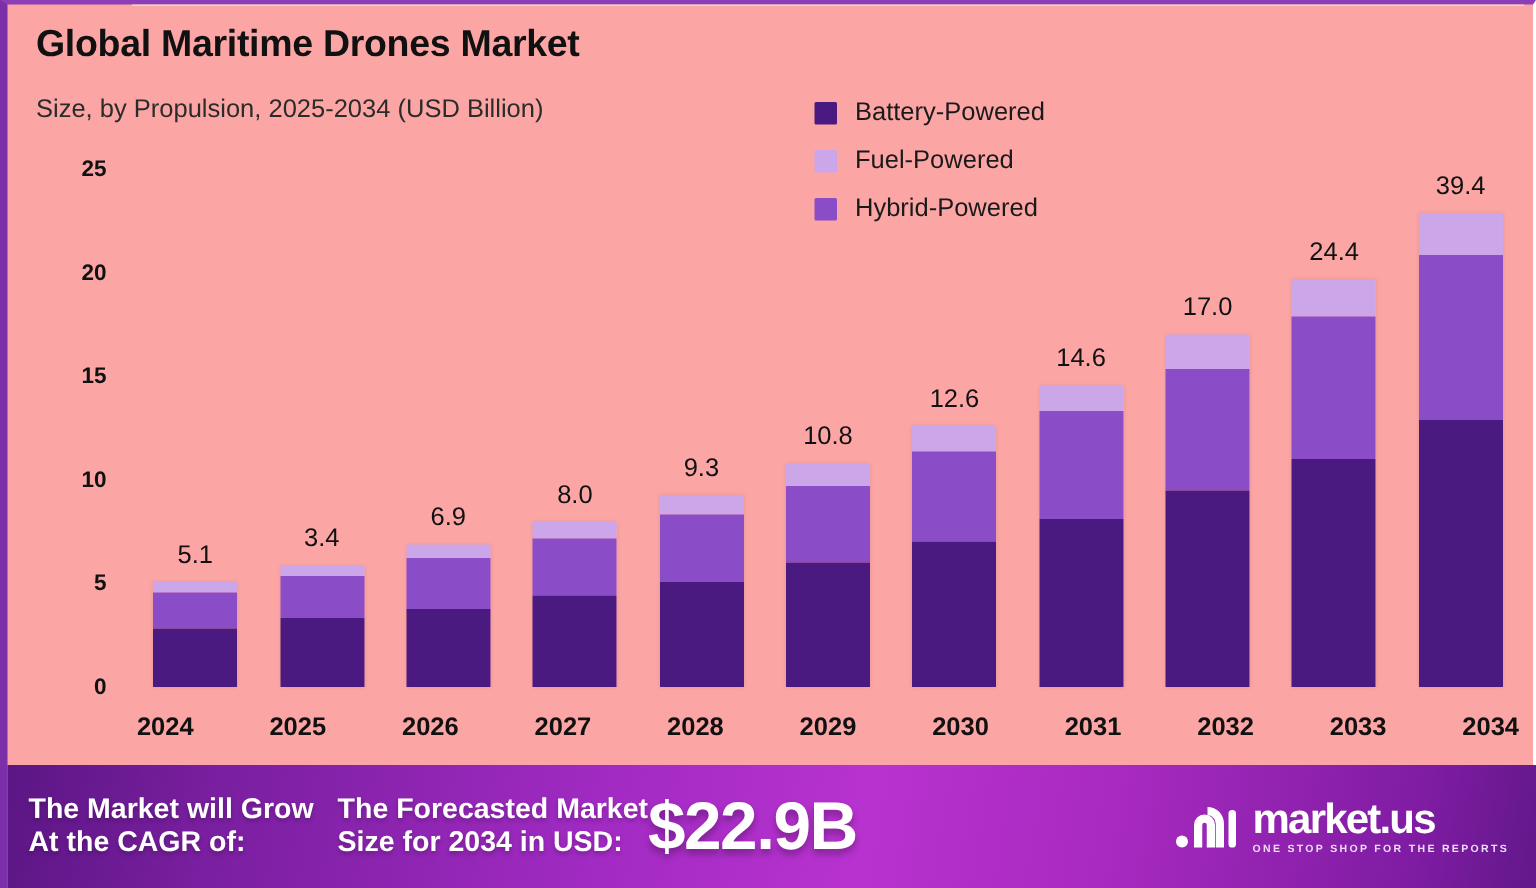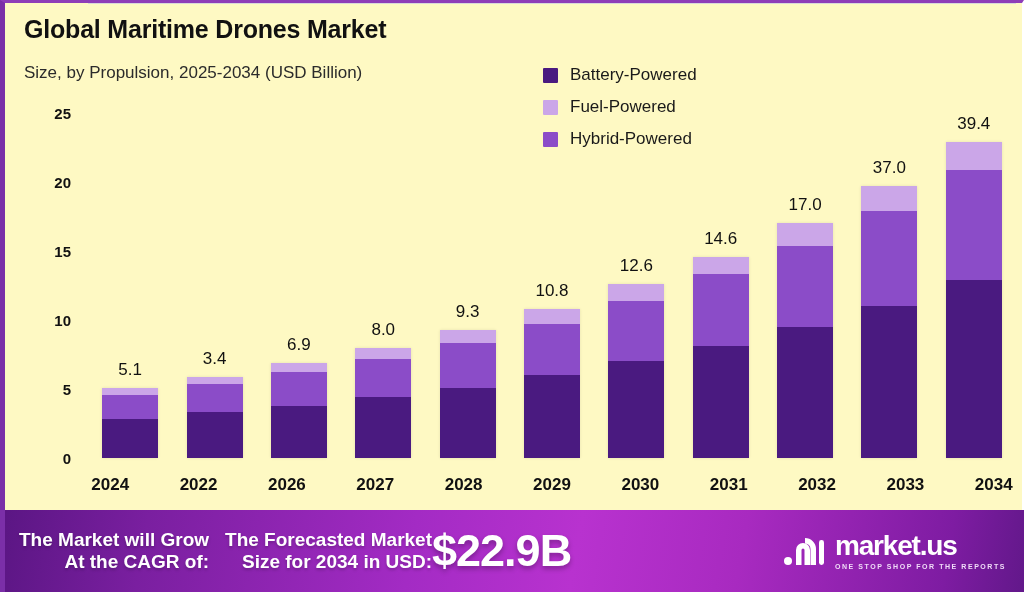--- a/index.html
+++ b/index.html
@@ -6,21 +6,21 @@
   html,body { width:1024px; height:592px; }
   body {
     font-family:"Liberation Sans", sans-serif;
     background:#ffffff;
     overflow:hidden;
   }
   #infographic {
     position:relative;
     width:1024px;
     height:592px;
-    background:#fef9c3;
+    background:#fca5a5;
     border-left:5px solid #7B2FA8;
     border-top:3px solid #8E3DB8;
     border-right:2px solid #ffffff;
   }
 
   
   .chart-title {
     position:absolute;
     left:19px; top:12px;
     font-size:25px;
@@ -132,21 +132,20 @@
     overflow:hidden;
   }
   .banner-block { display:flex; align-items:center; }
   .banner-text {
     color:#ffffff;
     font-size:19px;
     font-weight:bold;
     line-height:1.18;
     text-shadow:0 2px 3px rgba(0,0,0,0.22);
     white-space:nowrap;
-    text-align:right;
   }
   .banner-value {
     color:#ffffff;
     font-size:45px;
     font-weight:bold;
     letter-spacing:-1px;
     text-shadow:0 3px 5px rgba(0,0,0,0.28);
     white-space:nowrap;
   }
   .b1 { margin-left:14px; }
@@ -280,39 +279,39 @@
         </div>
         <div class="bar-col">
           <div class="bar-total" style="bottom: 242.6px;">17.0</div>
           <div class="bar-stack">
             <div class="seg" style="background: rgb(203, 166, 232); height: 22.08px;"></div>
             <div class="seg" style="background: rgb(139, 76, 200); height: 81.42px;"></div>
             <div class="seg" style="background: rgb(74, 26, 128); height: 131.1px;"></div>
           </div>
         </div>
         <div class="bar-col">
-          <div class="bar-total" style="bottom: 279.86px;">37.0</div>
+          <div class="bar-total" style="bottom: 279.86px;">24.4</div>
           <div class="bar-stack">
             <div class="seg" style="background: rgb(203, 166, 232); height: 24.84px;"></div>
             <div class="seg" style="background: rgb(139, 76, 200); height: 95.22px;"></div>
             <div class="seg" style="background: rgb(74, 26, 128); height: 151.8px;"></div>
           </div>
         </div>
         <div class="bar-col">
           <div class="bar-total" style="bottom: 324.02px;">39.4</div>
           <div class="bar-stack">
             <div class="seg" style="background: rgb(203, 166, 232); height: 27.6px;"></div>
             <div class="seg" style="background: rgb(139, 76, 200); height: 110.4px;"></div>
             <div class="seg" style="background: rgb(74, 26, 128); height: 178.02px;"></div>
           </div>
         </div>
       </div>
     <div class="x-labels" id="xlabels">
         <div class="x-label">2024</div>
-        <div class="x-label">2022</div>
+        <div class="x-label">2025</div>
         <div class="x-label">2026</div>
         <div class="x-label">2027</div>
         <div class="x-label">2028</div>
         <div class="x-label">2029</div>
         <div class="x-label">2030</div>
         <div class="x-label">2031</div>
         <div class="x-label">2032</div>
         <div class="x-label">2033</div>
         <div class="x-label">2034</div>
       </div>

